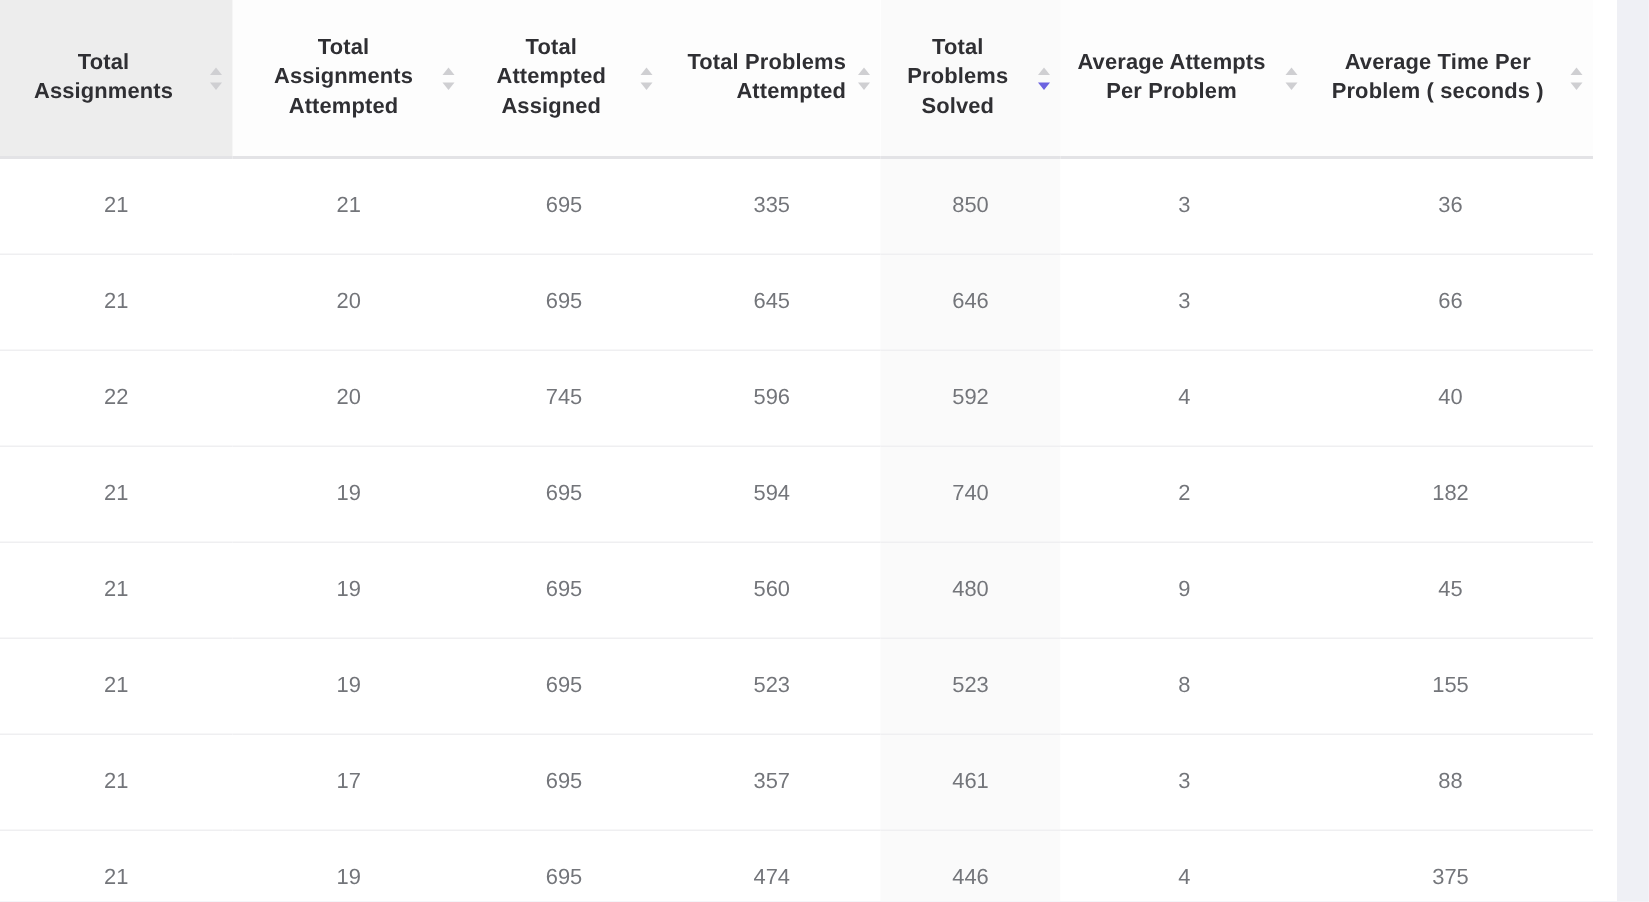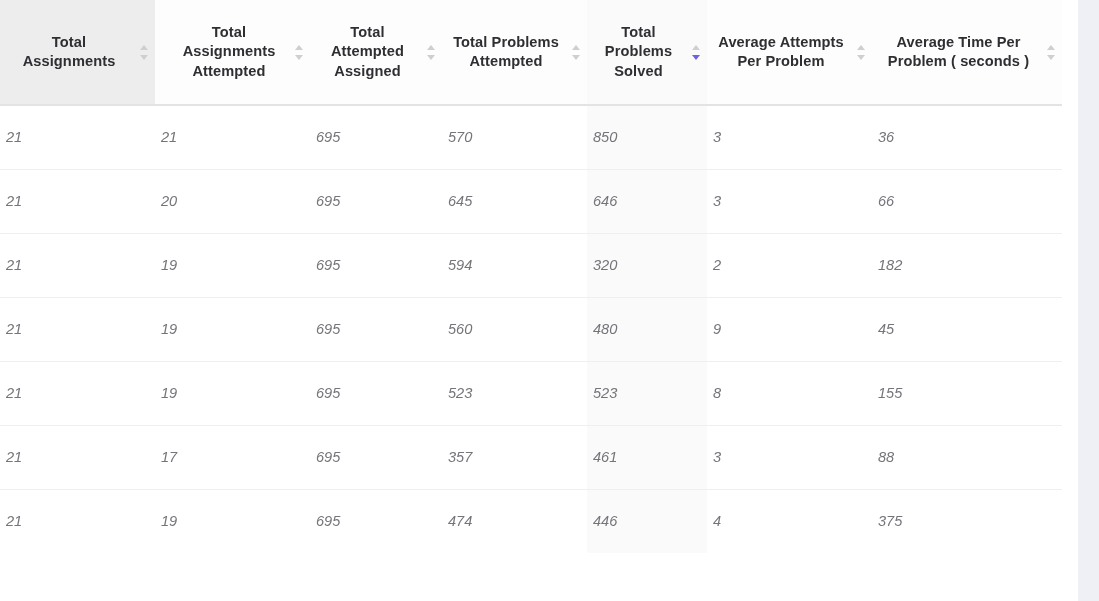--- a/index.html
+++ b/index.html
@@ -77,27 +77,27 @@
   .sort-icon i.down {
     bottom: 1px;
     border-top: 5px solid #cfcfd2;
   }
   .sort-icon.desc i.down { border-top-color: #6c63e0; }
 
   
   tbody tr { height: 64px; }
   tbody tr + tr td { border-top: 1px solid #efeff1; }
   td.cell {
+    text-align: center;
     vertical-align: middle;
     font-size: 14.6px;
     color: #73757a;
     background: #ffffff;
     padding: 0 6px;
     box-sizing: border-box;
-    font-style: italic;
   }
   td.cell.is-sorted { background: #fafafa; }
 </style>
 </head>
 <body>
 
 <div id="app">
   <div id="table-surface">
     <table class="data-table">
       <thead>
@@ -122,21 +122,21 @@
             </th>
             <th class="col-head" style="width: 132px;">
               <div class="head-inner">
                 <span class="head-label">Total Attempted Assigned</span>
                 <span class="sort-icon">
                   <i class="up"></i>
                   <i class="down"></i>
                 </span>
               </div>
             </th>
-            <th class="col-head" style="width: 145px;">
+            <th class="col-head" style="width: 145px; text-align: right;">
               <div class="head-inner">
                 <span class="head-label">Total Problems Attempted</span>
                 <span class="sort-icon">
                   <i class="up"></i>
                   <i class="down"></i>
                 </span>
               </div>
             </th>
             <th class="col-head is-sorted" style="width: 120px;">
               <div class="head-inner">
@@ -165,40 +165,49 @@
                 </span>
               </div>
             </th>
           </tr>
       </thead>
       <tbody id="table-body">
           <tr>
             <td class="cell">21</td>
             <td class="cell">21</td>
             <td class="cell">695</td>
-            <td class="cell">570</td>
+            <td class="cell">335</td>
             <td class="cell is-sorted">850</td>
             <td class="cell">3</td>
             <td class="cell">36</td>
           </tr>
           <tr>
             <td class="cell">21</td>
             <td class="cell">20</td>
             <td class="cell">695</td>
             <td class="cell">645</td>
             <td class="cell is-sorted">646</td>
             <td class="cell">3</td>
             <td class="cell">66</td>
           </tr>
           <tr>
+            <td class="cell">22</td>
+            <td class="cell">20</td>
+            <td class="cell">745</td>
+            <td class="cell">596</td>
+            <td class="cell is-sorted">592</td>
+            <td class="cell">4</td>
+            <td class="cell">40</td>
+          </tr>
+          <tr>
             <td class="cell">21</td>
             <td class="cell">19</td>
             <td class="cell">695</td>
             <td class="cell">594</td>
-            <td class="cell is-sorted">320</td>
+            <td class="cell is-sorted">740</td>
             <td class="cell">2</td>
             <td class="cell">182</td>
           </tr>
           <tr>
             <td class="cell">21</td>
             <td class="cell">19</td>
             <td class="cell">695</td>
             <td class="cell">560</td>
             <td class="cell is-sorted">480</td>
             <td class="cell">9</td>

